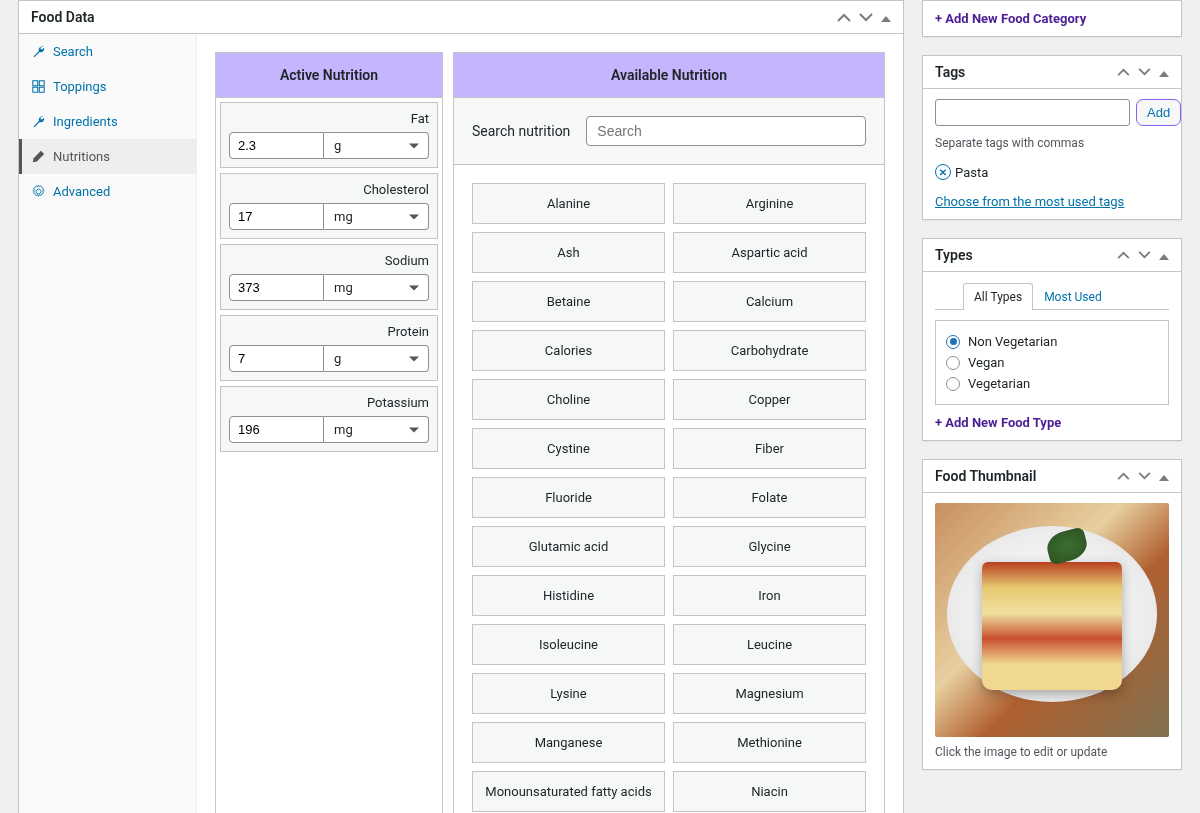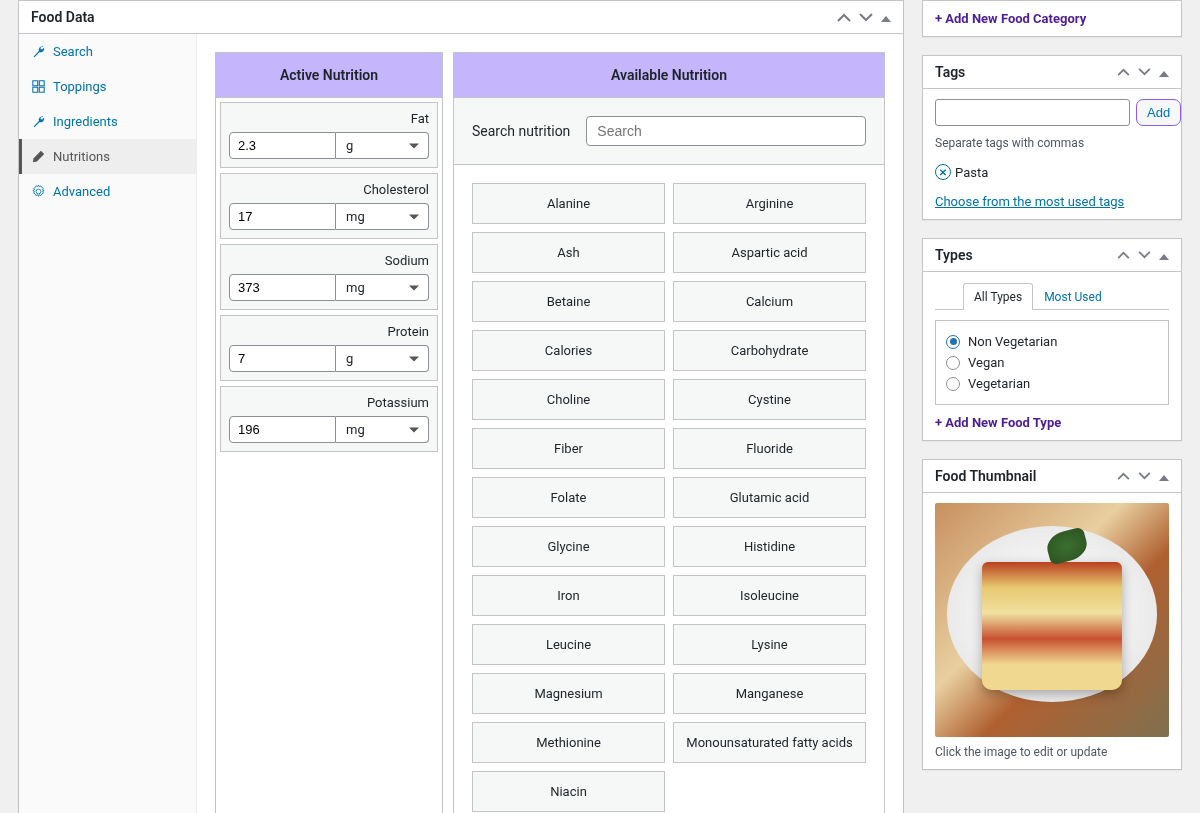--- a/index.html
+++ b/index.html
@@ -20,21 +20,21 @@
 .sidebar-item .icon { width: 14px; display: inline-flex; align-items: center; justify-content: center; }
 .content-area { flex: 1; padding: 18px; display: flex; gap: 10px; }
 .nutrition-col { border: 1px solid #c3c4c7; background: #fff; }
 .nutrition-col-header { background: #c4b5fd; padding: 14px; text-align: center; font-weight: 600; border-bottom: 1px solid #c3c4c7; font-size: 14px; }
 .active-nutrition { width: 228px; }
 .active-nutrition-body { padding: 4px; }
 .nutrition-row { border: 1px solid #c3c4c7; background: #f6f7f7; padding: 8px; margin-bottom: 5px; }
 .nutrition-row:last-child { margin-bottom: 0; }
 .nutrition-label { font-size: 13px; margin-bottom: 6px; text-align: right; }
 .nutrition-inputs { display: flex; gap: 0; }
-.nutrition-inputs input { width: 107px; padding: 5px 8px; border: 1px solid #8c8f94; border-radius: 4px 0 0 4px; font-size: 13px; background: #fff; }
+.nutrition-inputs input { width: 95px; padding: 5px 8px; border: 1px solid #8c8f94; border-radius: 4px 0 0 4px; font-size: 13px; background: #fff; }
 .unit-select { flex: 1; position: relative; }
 .unit-select .sel { border: 1px solid #8c8f94; border-left: none; border-radius: 0 4px 4px 0; padding: 5px 28px 5px 10px; background: #fff; font-size: 13px; height: 100%; display: flex; align-items: center; }
 .unit-select::after { content: ""; position: absolute; right: 10px; top: 50%; width: 0; height: 0; border-left: 5px solid transparent; border-right: 5px solid transparent; border-top: 5px solid #555; transform: translateY(-50%); }
 .available-nutrition { flex: 1; }
 .search-row { background: #f6f7f7; padding: 18px; display: flex; align-items: center; gap: 16px; border-bottom: 1px solid #c3c4c7; }
 .search-row label { font-size: 14px; }
 .search-row input { flex: 1; padding: 6px 10px; border: 1px solid #8c8f94; border-radius: 4px; font-size: 14px; }
 .nutrition-grid { padding: 18px; display: grid; grid-template-columns: 1fr 1fr; gap: 8px; }
 .nutrition-chip { border: 1px solid #c3c4c7; background: #f6f7f7; padding: 12px 8px; text-align: center; font-size: 13px; cursor: pointer; }
 .link-action { color: #0073aa; text-decoration: underline; cursor: pointer; font-size: 13px; }
@@ -186,20 +186,21 @@
             <div class="nutrition-grid" id="nutrition-grid">
                 <div class="nutrition-chip">Alanine</div>
                 <div class="nutrition-chip">Arginine</div>
                 <div class="nutrition-chip">Ash</div>
                 <div class="nutrition-chip">Aspartic acid</div>
                 <div class="nutrition-chip">Betaine</div>
                 <div class="nutrition-chip">Calcium</div>
                 <div class="nutrition-chip">Calories</div>
                 <div class="nutrition-chip">Carbohydrate</div>
                 <div class="nutrition-chip">Choline</div>
+                <div class="nutrition-chip">Copper</div>
                 <div class="nutrition-chip">Cystine</div>
                 <div class="nutrition-chip">Fiber</div>
                 <div class="nutrition-chip">Fluoride</div>
                 <div class="nutrition-chip">Folate</div>
                 <div class="nutrition-chip">Glutamic acid</div>
                 <div class="nutrition-chip">Glycine</div>
                 <div class="nutrition-chip">Histidine</div>
                 <div class="nutrition-chip">Iron</div>
                 <div class="nutrition-chip">Isoleucine</div>
                 <div class="nutrition-chip">Leucine</div>

